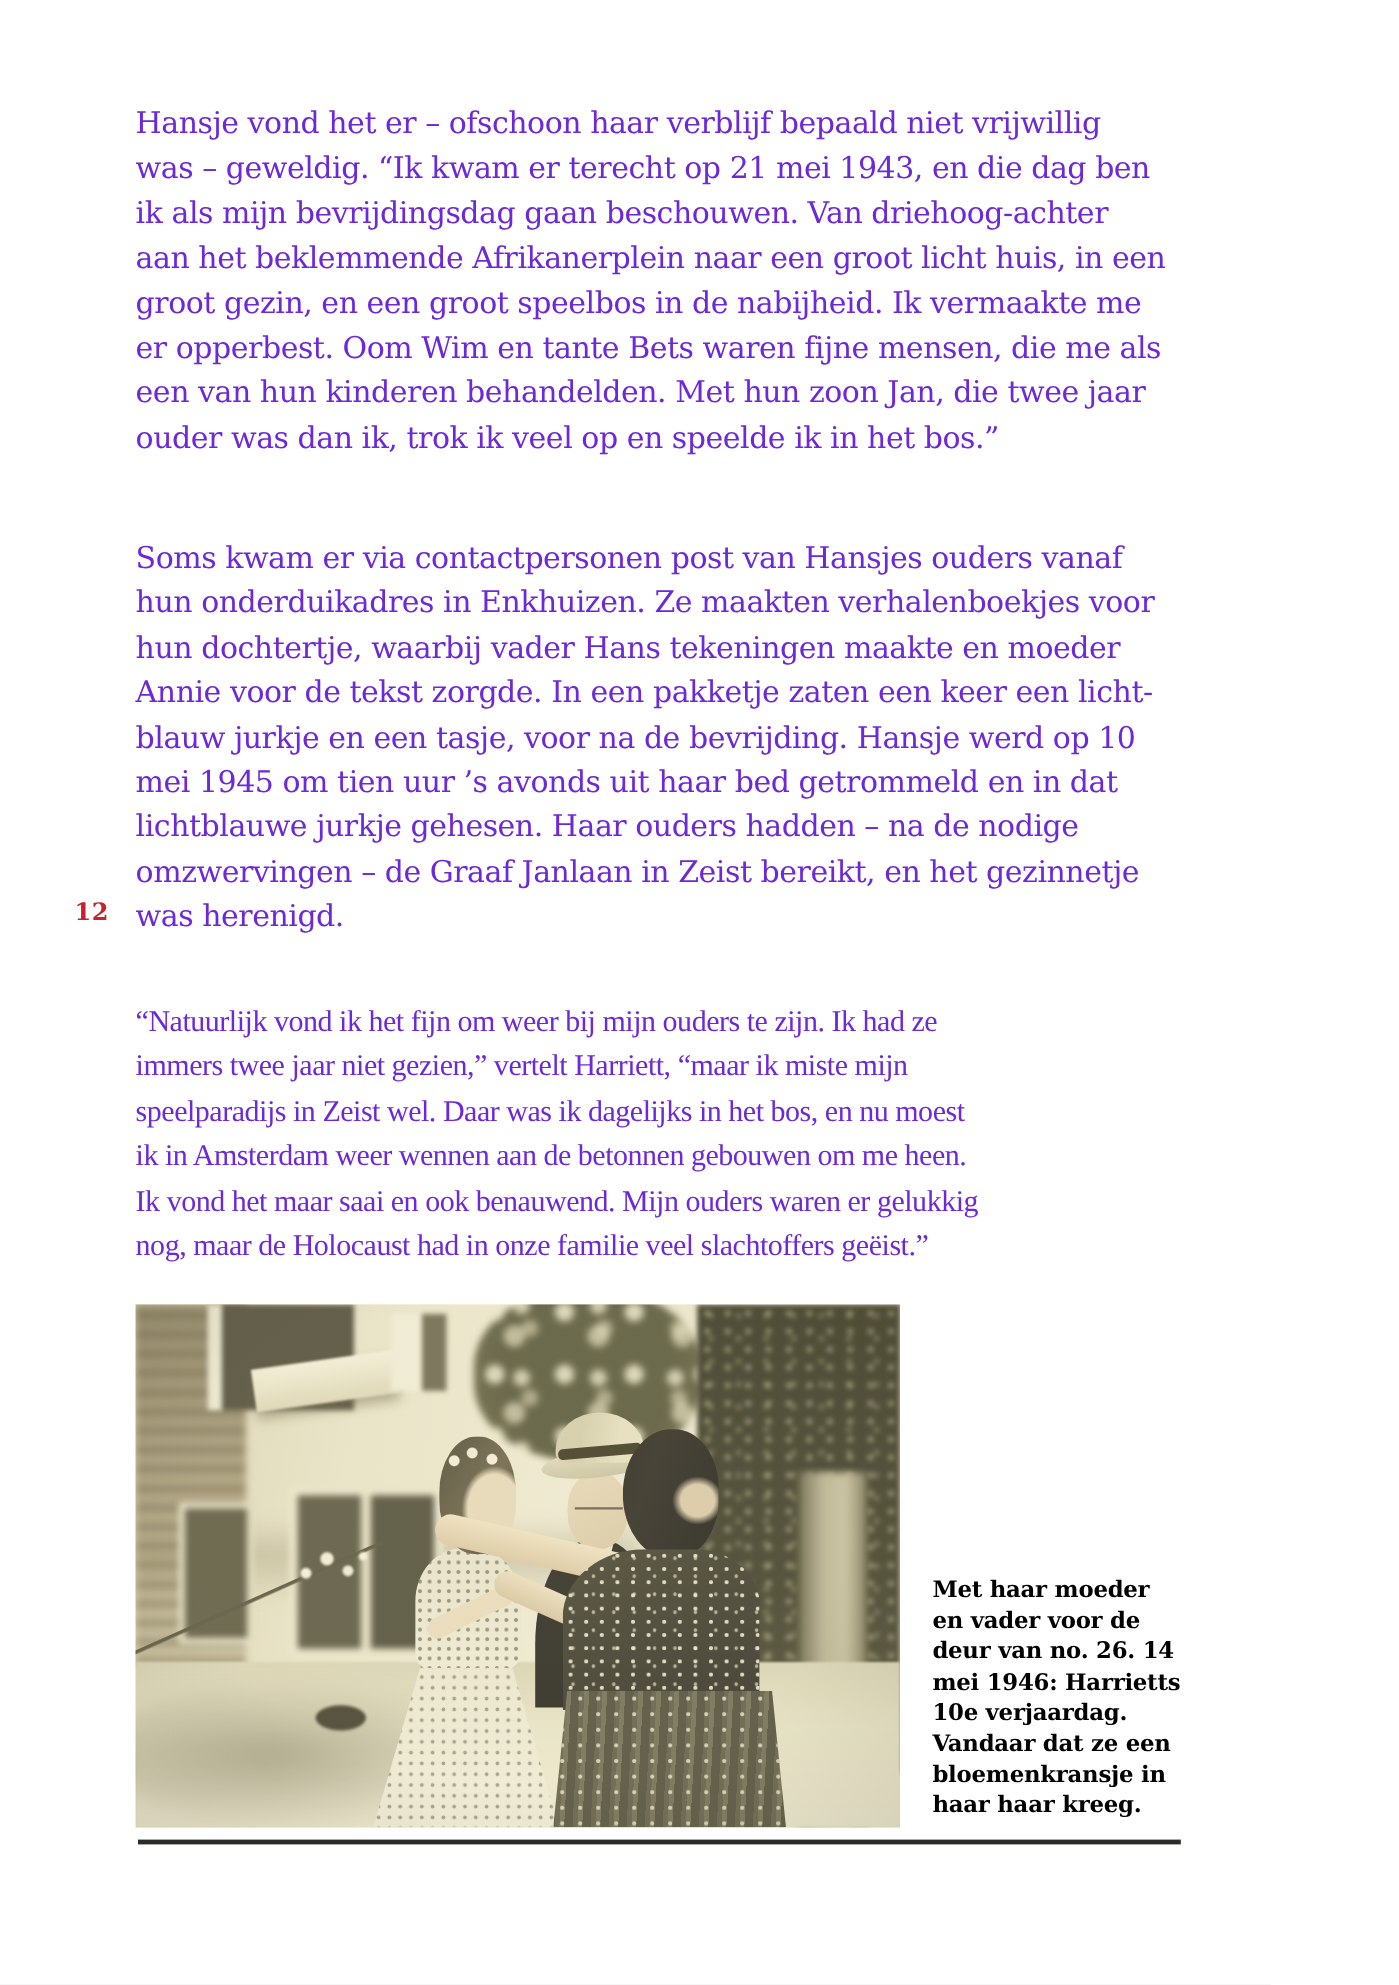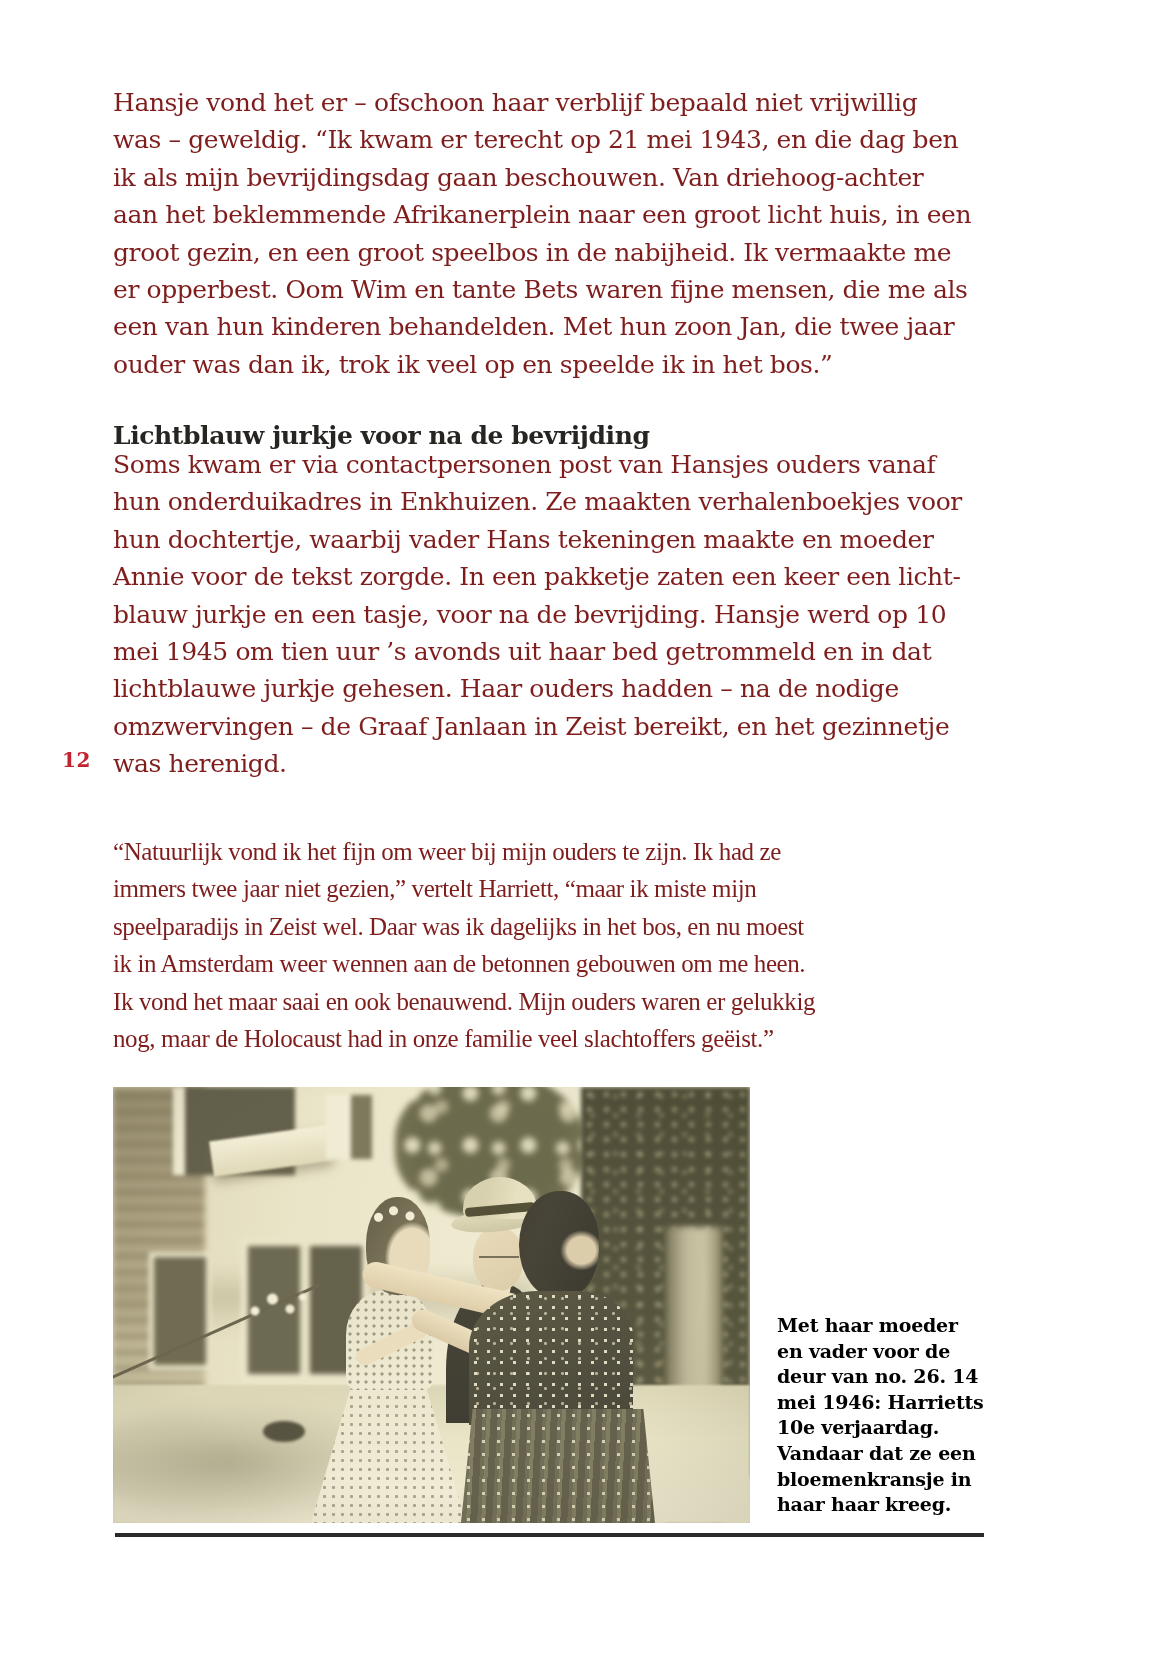--- a/index.html
+++ b/index.html
@@ -4,21 +4,21 @@
 <style>
   html,body{margin:0;padding:0;background:#e8e8e8;}
   .page{
     position:relative;width:1166px;height:1654px;background:#ffffff;
     margin:0 auto;overflow:hidden;
     font-family:"DejaVu Serif","Liberation Serif",serif;
   }
   .para{
     position:absolute;left:113px;white-space:pre;
     font-size:25px;line-height:37.4px;letter-spacing:-0.4px;
-    color:#7f1d1d;
+    color:#6d28d9;
   }
   .p1{top:84px;}
   .heading{
     position:absolute;left:113px;top:417px;margin:0;white-space:pre;
     font-size:25px;line-height:37.4px;letter-spacing:-0.4px;
     font-weight:bold;color:#272522;
   }
   .p2{top:446px;}
   .p3{top:833px;font-family:Liberation Serif, serif;}
   .pagenum{
@@ -259,21 +259,20 @@
 
   <div class="para p1">Hansje vond het er – ofschoon haar verblijf bepaald niet vrijwillig
 was – geweldig. “Ik kwam er terecht op 21 mei 1943, en die dag ben
 ik als mijn bevrijdingsdag gaan beschouwen. Van driehoog-achter
 aan het beklemmende Afrikanerplein naar een groot licht huis, in een
 groot gezin, en een groot speelbos in de nabijheid. Ik vermaakte me
 er opperbest. Oom Wim en tante Bets waren fijne mensen, die me als
 een van hun kinderen behandelden. Met hun zoon Jan, die twee jaar
 ouder was dan ik, trok ik veel op en speelde ik in het bos.”</div>
 
-  <h2 class="heading">Lichtblauw jurkje voor na de bevrijding</h2>
 
   <div class="para p2">Soms kwam er via contactpersonen post van Hansjes ouders vanaf
 hun onderduikadres in Enkhuizen. Ze maakten verhalenboekjes voor
 hun dochtertje, waarbij vader Hans tekeningen maakte en moeder
 Annie voor de tekst zorgde. In een pakketje zaten een keer een licht-
 blauw jurkje en een tasje, voor na de bevrijding. Hansje werd op 10
 mei 1945 om tien uur ’s avonds uit haar bed getrommeld en in dat
 lichtblauwe jurkje gehesen. Haar ouders hadden – na de nodige
 omzwervingen – de Graaf Janlaan in Zeist bereikt, en het gezinnetje
 was herenigd.</div>

